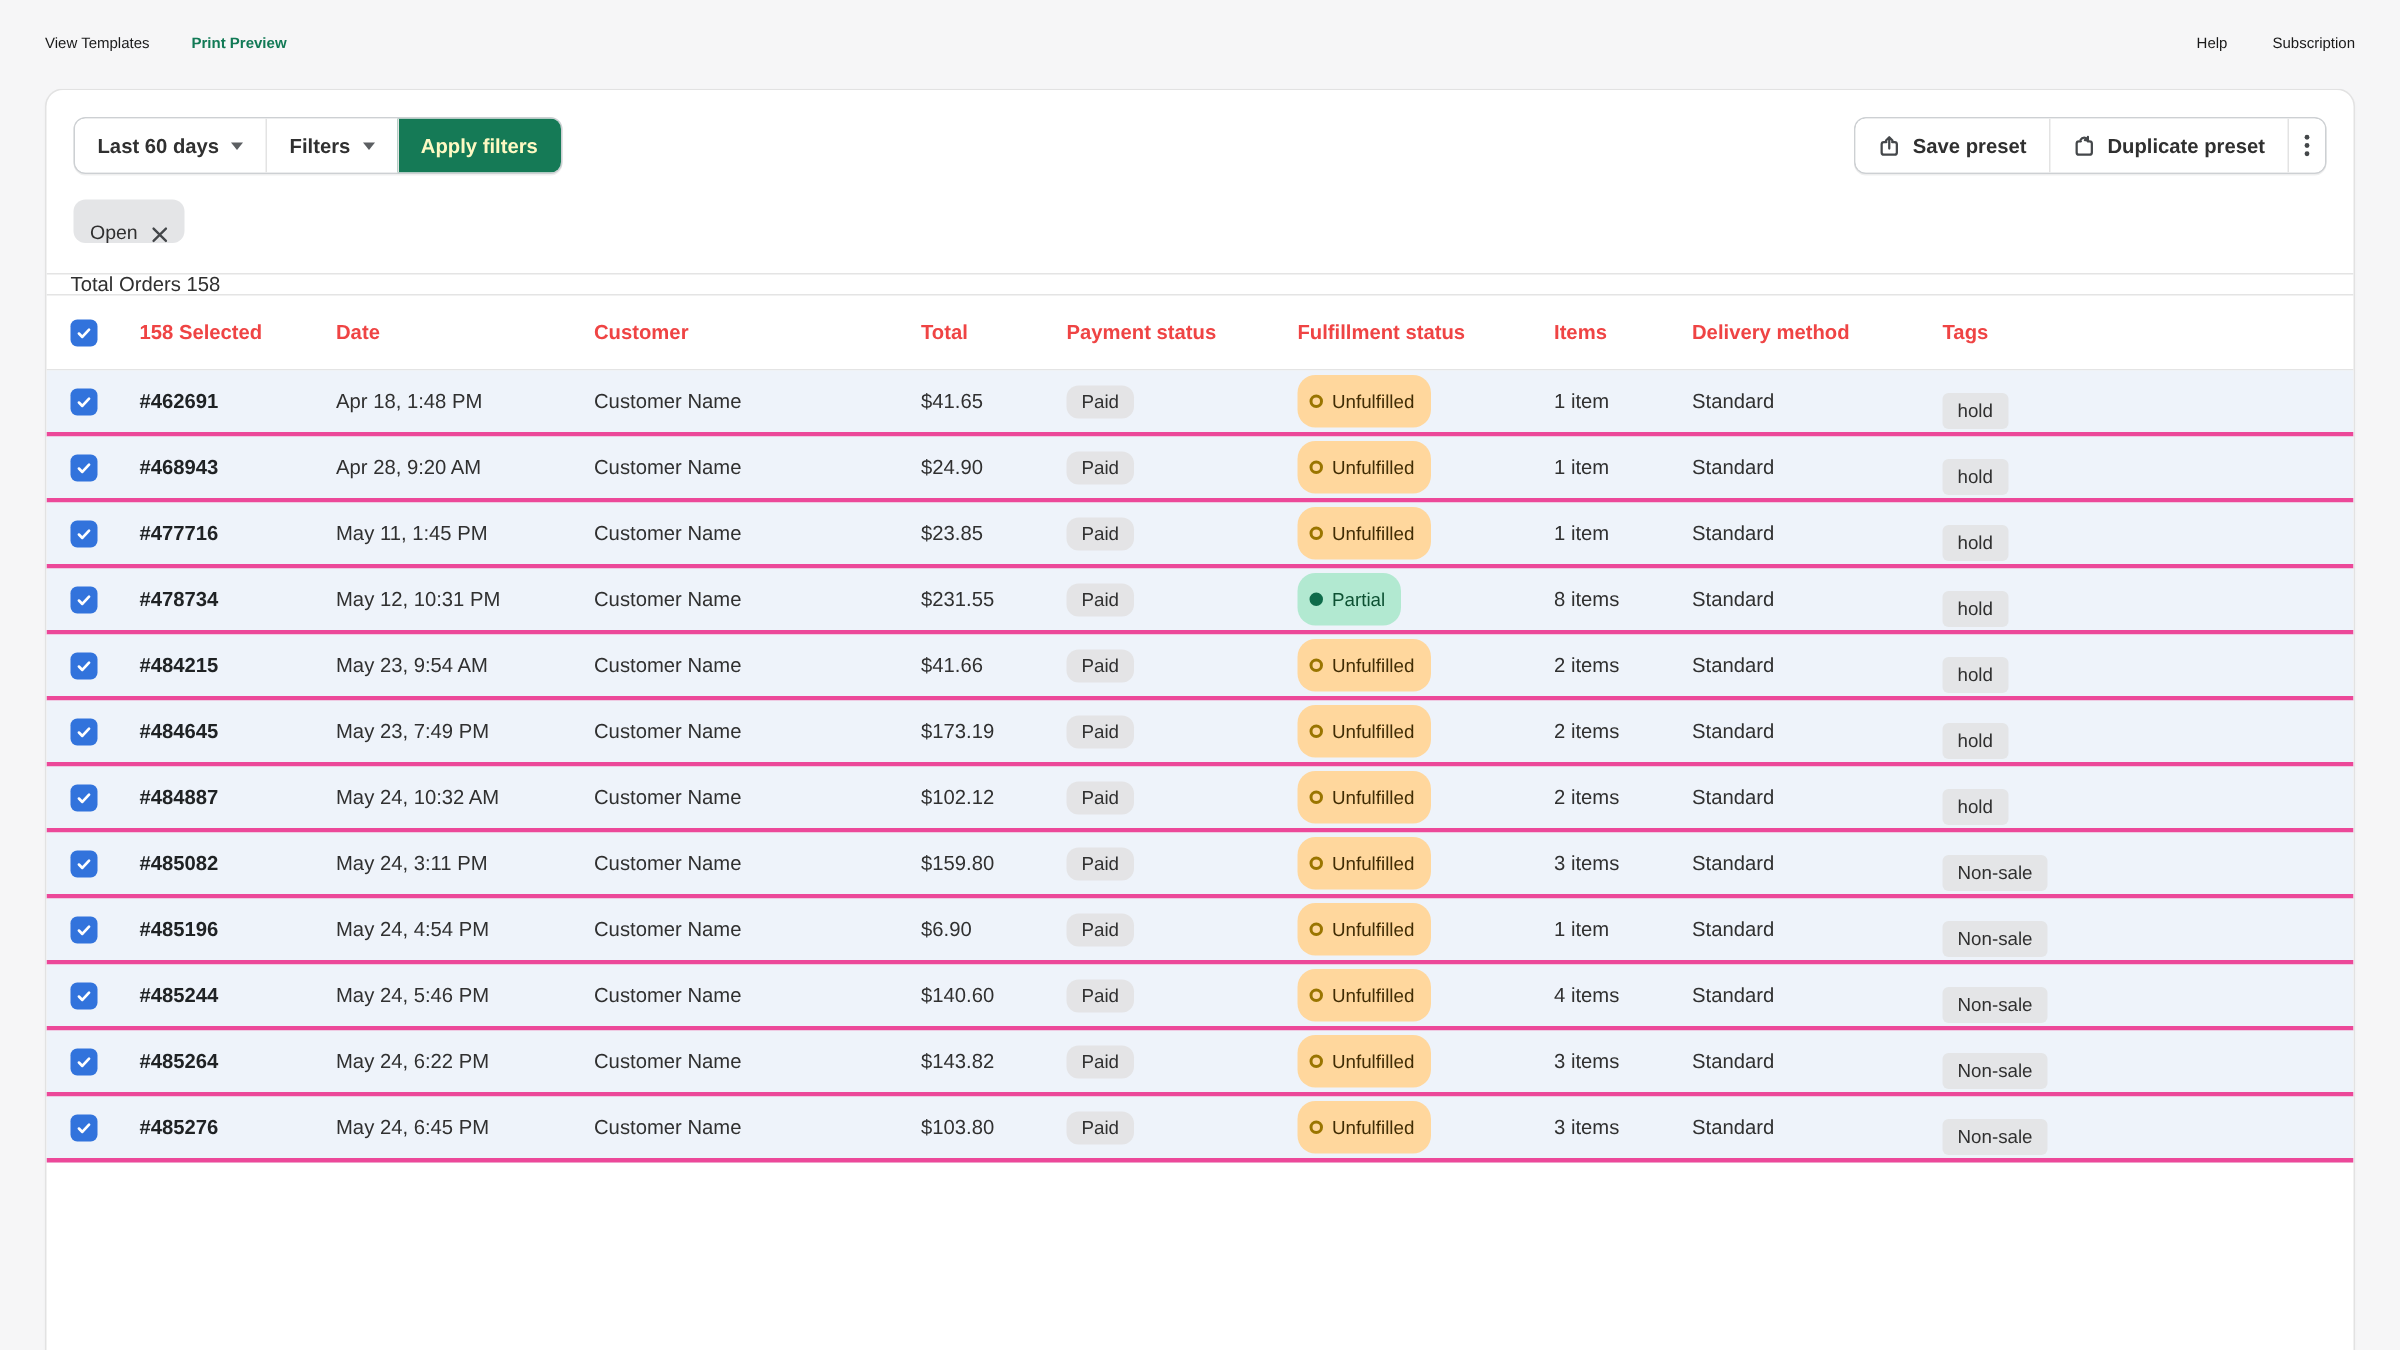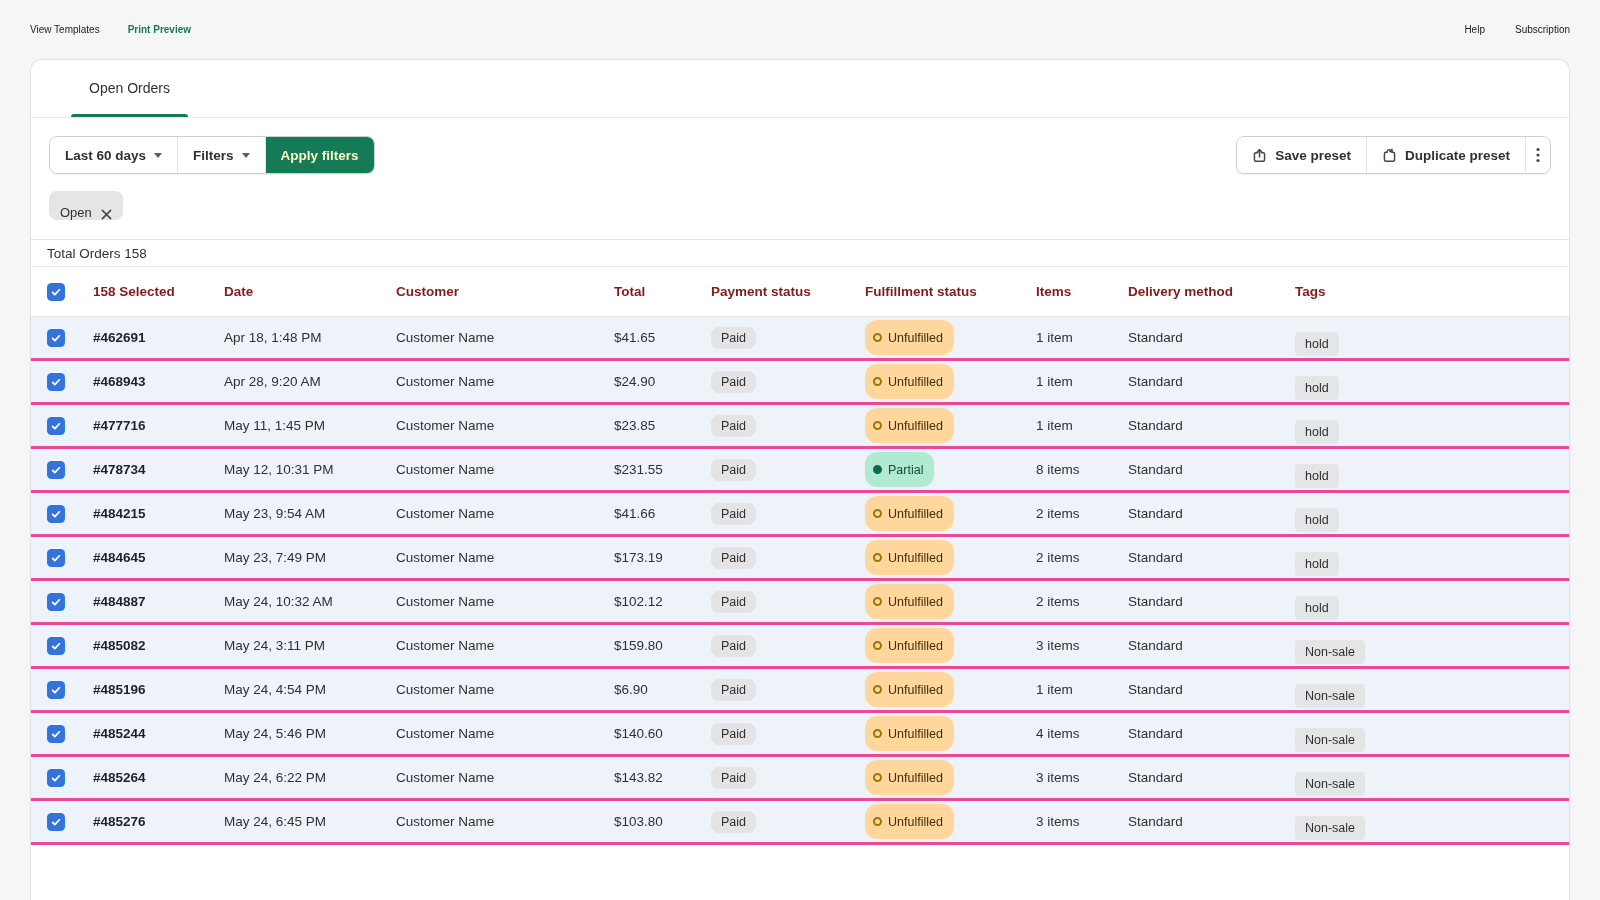--- a/index.html
+++ b/index.html
@@ -39,27 +39,27 @@
     border-top:5.5px solid #5c5f62; margin-top:1px; }
   .right-actions { margin-left:auto; }
 
   
   .chip-row { padding:17px 18px 0 18px; }
   .chip { display:inline-flex; align-items:flex-end; gap:9px; height:29px; padding:0 11px;
     background:#e4e5e7; border-radius:8px; font-size:13px; color:#303030; }
   .chip .x { display:flex; cursor:pointer; }
 
   
-  .total-row { margin-top:18px; height:28px; border-top:1px solid #e4e4e4; border-bottom:1px solid #e4e4e4;
+  .total-row { margin-top:18px; height:15px; border-top:1px solid #e4e4e4; border-bottom:1px solid #e4e4e4;
     display:flex; align-items:center; padding:0 16px; font-size:13.5px; color:#303030; }
 
   
   .grid-row { display:grid; align-items:center;
     grid-template-columns:62px 131px 172px 218px 97px 154px 171px 92px 167px 1fr; }
-  .header-row { height:50px; border-bottom:1px solid #e4e4e4; font-size:13.5px; font-weight:700; color:#7f1d1d; }
+  .header-row { height:50px; border-bottom:1px solid #e4e4e4; font-size:13.5px; font-weight:700; color:#ef4444; }
   .data-row { height:44px; background:#eef3fa; border-bottom:3px solid #ec4899; font-size:13.5px; color:#303030; }
   .cell-check { padding-left:16px; display:flex; }
   .checkbox { width:18px; height:18px; background:#3273dc; border-radius:4.5px;
     display:flex; align-items:center; justify-content:center; cursor:pointer; flex:none; }
   .order-id { font-weight:700; color:#1f2224; }
 
   .badge-paid { display:inline-flex; align-items:center; height:22px; padding:0 10px;
     background:#e4e4e6; border-radius:8px; font-size:12.5px; color:#303030; }
   .badge-f { display:inline-flex; align-items:center; gap:6px; height:35px; padding:0 11px 0 8px;
     border-radius:12px; font-size:12.5px; }
@@ -83,26 +83,20 @@
     <span class="toplink green">Print Preview</span>
   </div>
   <div class="right">
     <span class="toplink">Help</span>
     <span class="toplink">Subscription</span>
   </div>
 </div>
 
 <div class="card">
 
-  <div class="tabs">
-    <div class="tab">
-      <span>Open Orders</span>
-      <div class="underline"></div>
-    </div>
-  </div>
 
   <div class="toolbar">
     <div class="btn-group">
       <button class="btn">
         <span>Last 60 days</span>
         <span class="caret"></span>
       </button>
       <button class="btn">
         <span>Filters</span>
         <span class="caret"></span>

